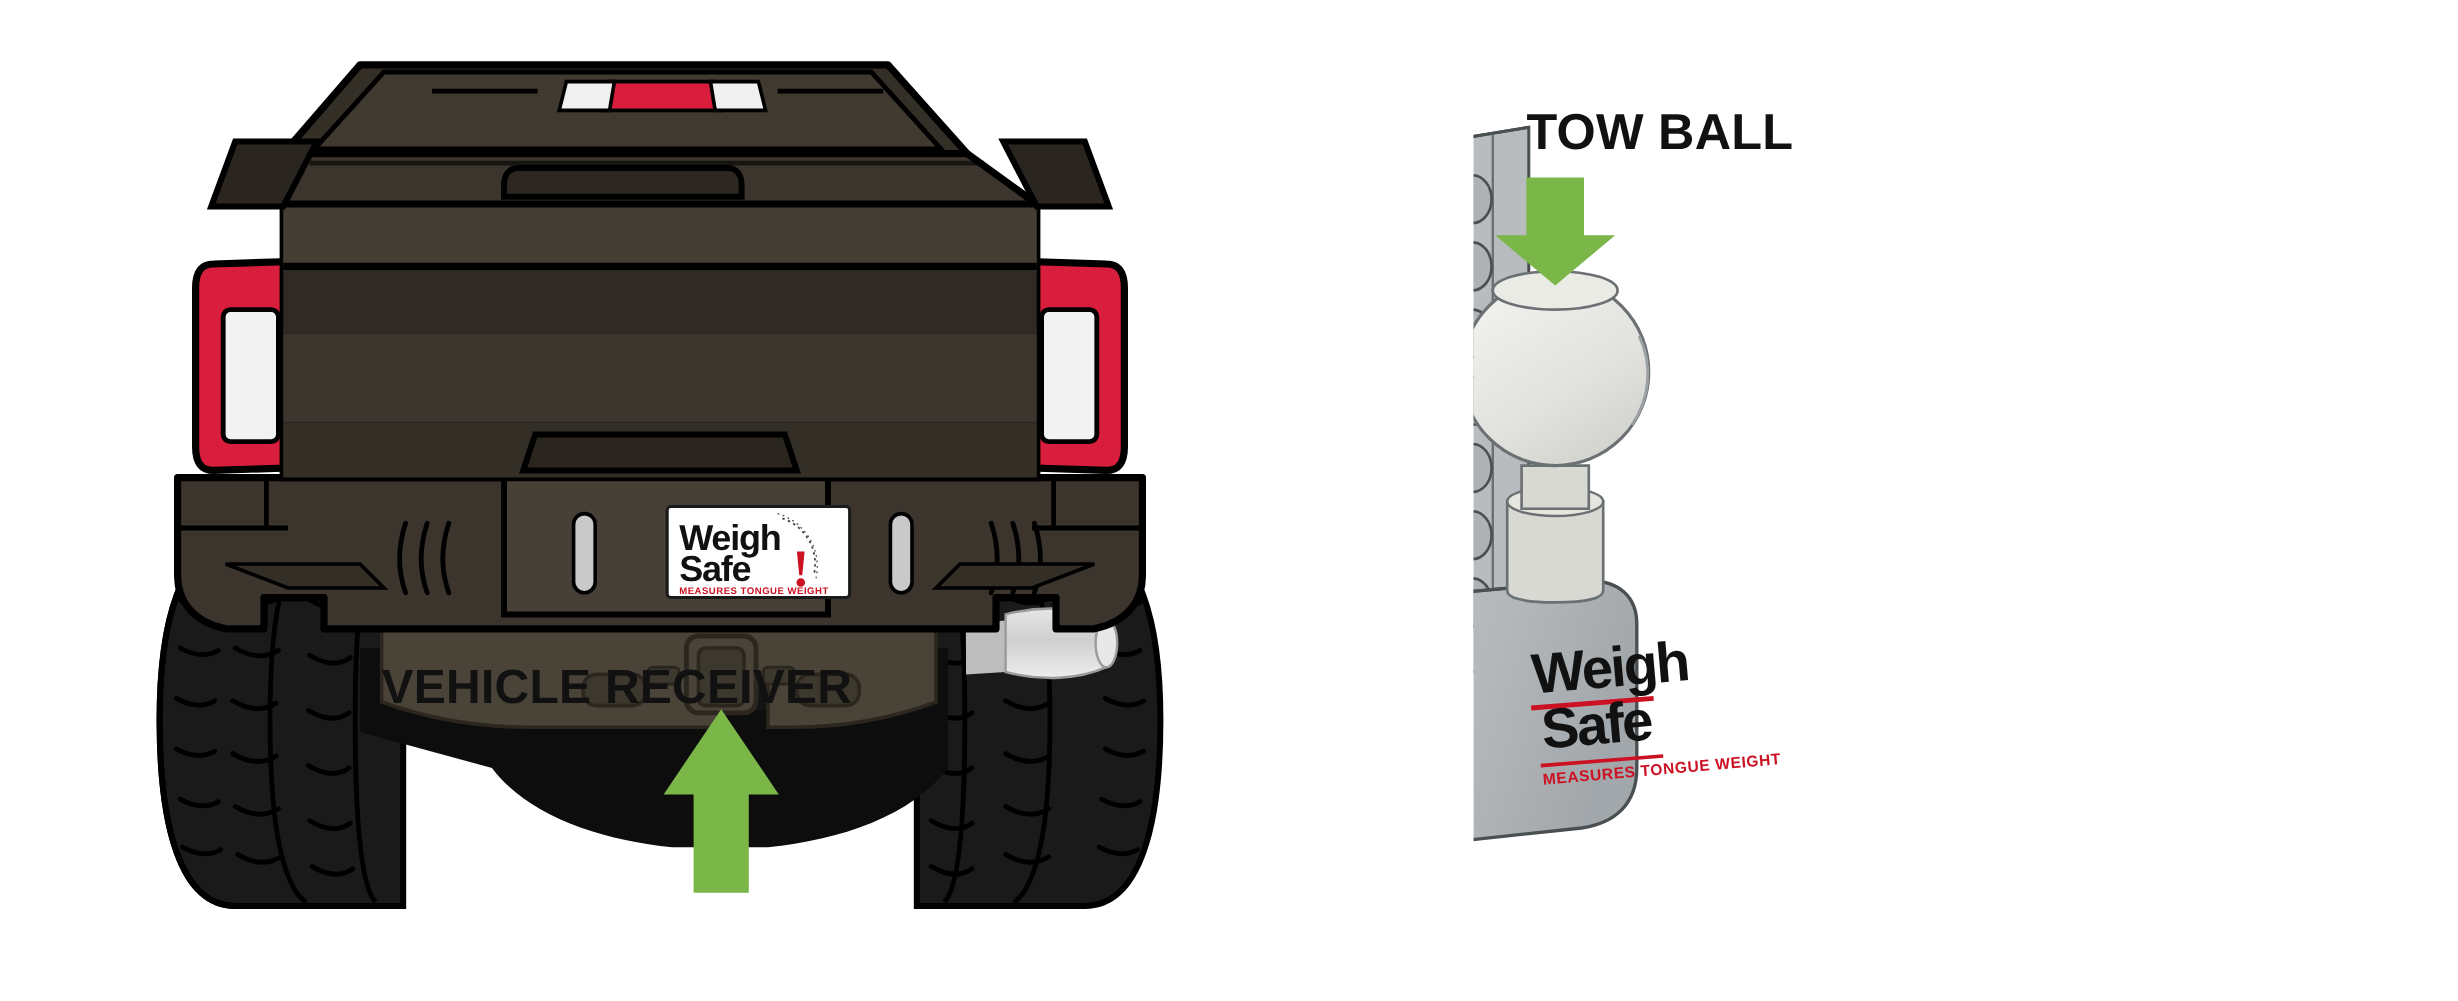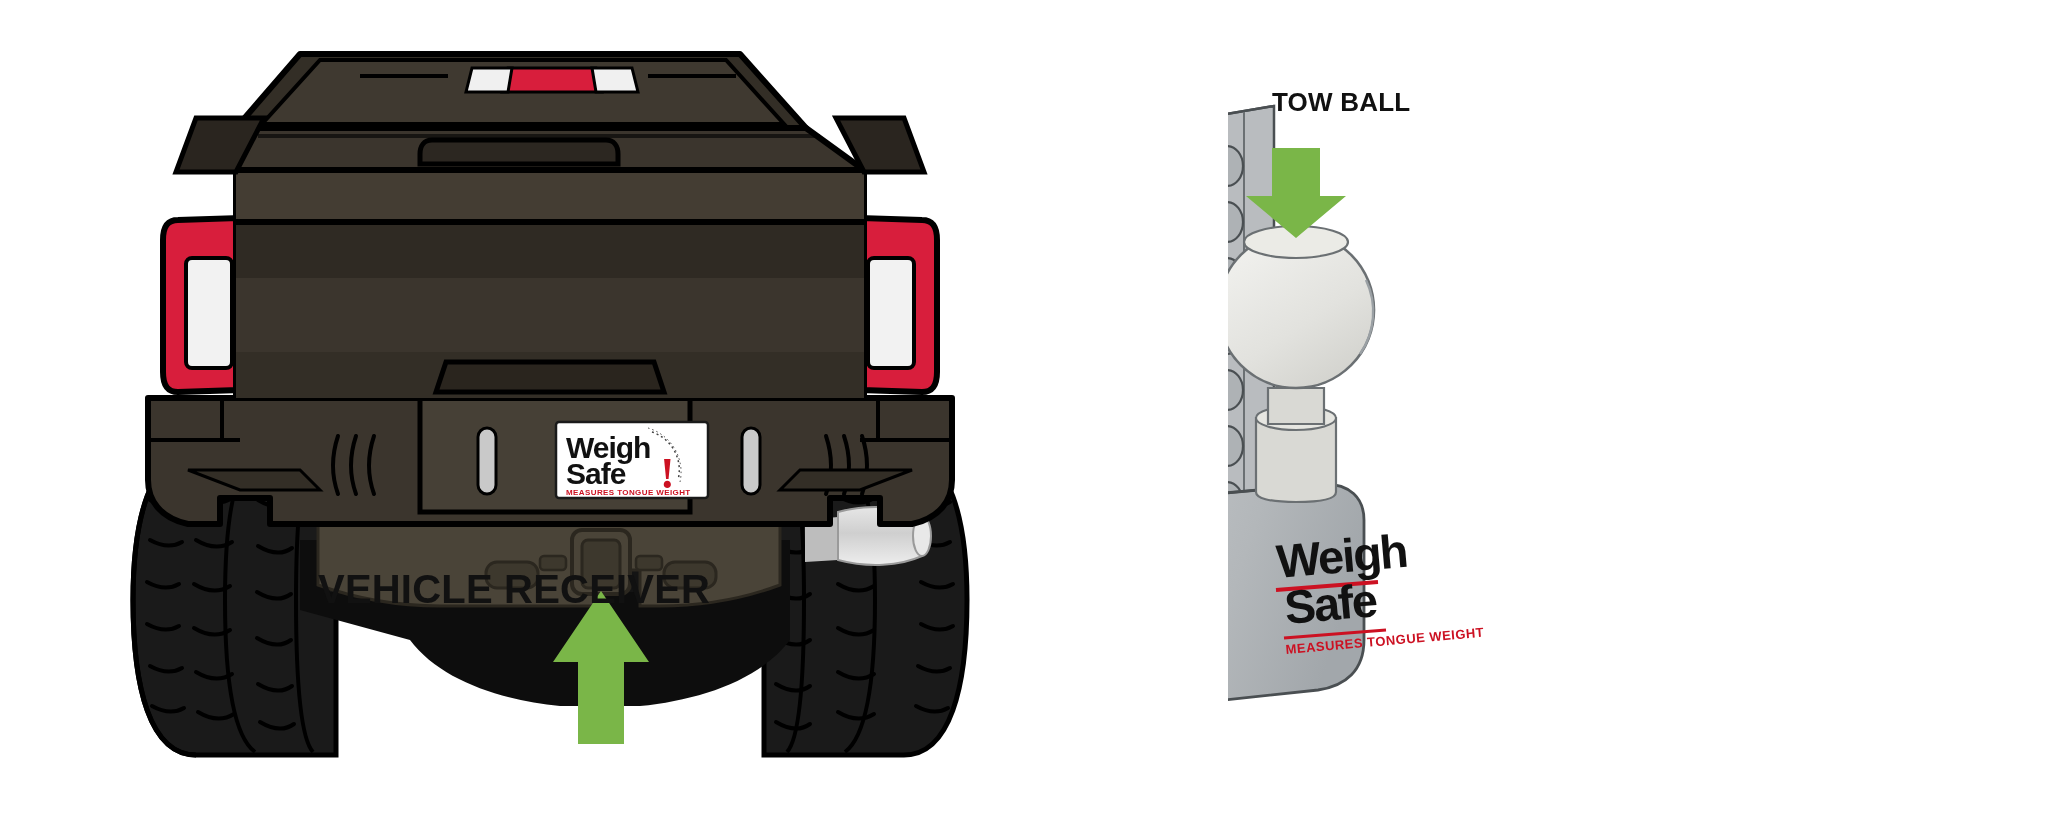--- a/index.html
+++ b/index.html
@@ -14,23 +14,23 @@
   .callout{
     position:absolute;
     font-family:"Liberation Sans","DejaVu Sans",sans-serif;
     font-weight:bold;
     color:#111111;
     letter-spacing:0.5px;
     white-space:nowrap;
     line-height:1;
     -webkit-font-smoothing:antialiased;
   }
-  #label-vehicle-receiver{ left:318px; top:553px; font-size:40px; letter-spacing:0.2px;margin-top:16px;}
+  #label-vehicle-receiver{ left:318px; top:553px; font-size:40px; letter-spacing:0.2px;}
   #label-ball-mount{ left:866px; top:340px; font-size:39px; letter-spacing:0.2px;}
-  #label-tow-ball{ left:1272px; top:89px; font-size:26px; letter-spacing:0.2px;}
+  #label-tow-ball{ left:1272px; top:89px; font-size:42px; letter-spacing:0.2px;}
 </style>
 </head>
 <body>
 
 <div id="stage">
 
   <svg width="1100" height="834" viewBox="0 0 1100 834">
     <defs>
       <linearGradient id="expGrad" x1="0" y1="0" x2="0" y2="1">
         <stop offset="0%" stop-color="#e6e6e6"></stop>

